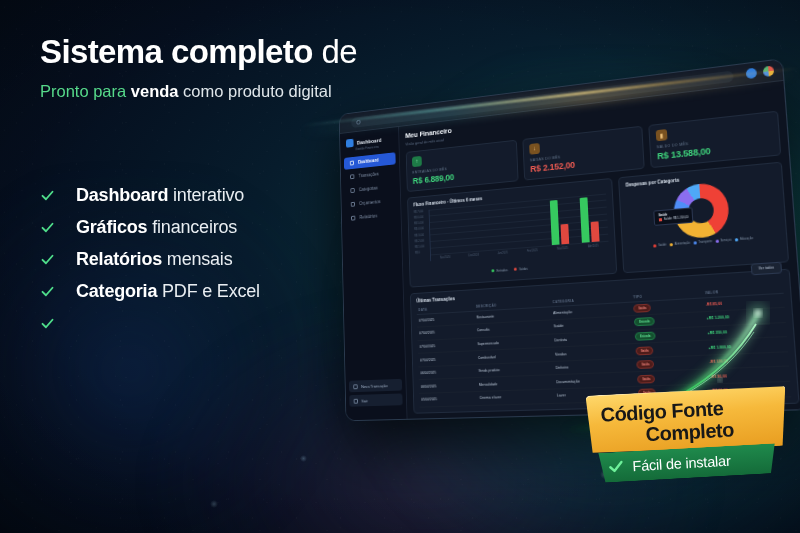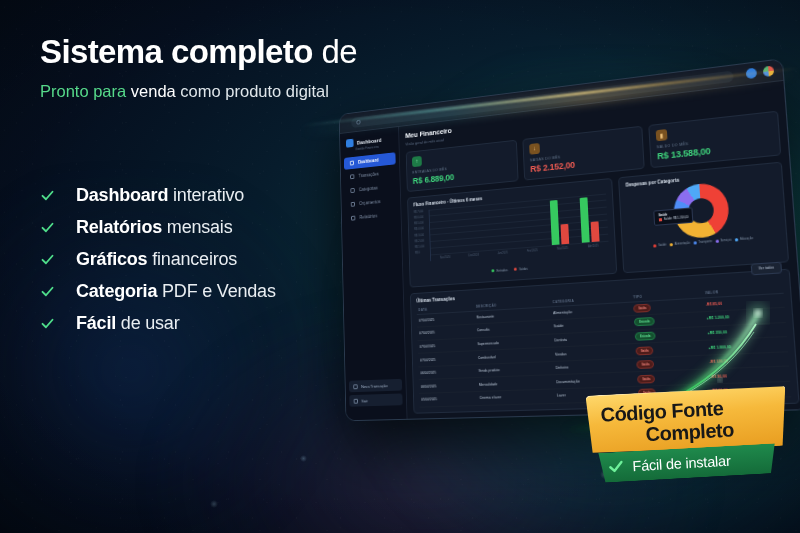--- a/index.html
+++ b/index.html
@@ -50,21 +50,21 @@
   }
   .bokeh{ position:absolute; border-radius:50%; pointer-events:none; }
 
   
   .headline{ position:absolute; left:40px; top:33px; width:440px; }
   .h-line1{ font-size:33px; line-height:38px; color:#fff; letter-spacing:-.6px; font-weight:400; }
   .h-line1 b{ font-weight:700; }
   .h-line2{ font-size:37px; line-height:42px; color:#fff; font-weight:700; letter-spacing:-.8px; margin-top:2px; }
   .h-sub{ font-size:16.5px; line-height:22px; margin-top:9px; color:#dfe6ea; font-weight:400; }
   .h-sub .grn{ color:#56d98a; }
-  .h-sub b{ color:#fff; font-weight:400; }
+  .h-sub b{ color:#fff; font-weight:700; }
 
   
   .features{ position:absolute; left:40px; top:181px; }
   .feat{ display:flex; align-items:center; gap:21px; height:29px; margin-bottom:3px; }
   .chk{ width:15px; height:15px; flex:0 0 15px; position:relative; }
   .chk svg{ display:block; }
   .feat-txt{ font-size:18px; color:#e9eef2; font-weight:400; white-space:nowrap; letter-spacing:-.2px; }
   .feat-txt b{ font-weight:700; color:#fff; }
 
   
@@ -244,45 +244,44 @@
           </svg>
         </span>
         <span class="feat-txt"><b>Dashboard</b><span> interativo</span></span>
       </div>
       <div class="feat">
         <span class="chk">
           <svg width="15" height="15" viewBox="0 0 24 24">
             <path d="M4 12.5 L9.5 18 L20 6" stroke="#4fdd8a" stroke-width="3" fill="none" stroke-linecap="round" stroke-linejoin="round"></path>
           </svg>
         </span>
-        <span class="feat-txt"><b>Relatórios</b><span> mensais</span></span>
+        <span class="feat-txt"><b>Gráficos</b><span> financeiros</span></span>
       </div>
       <div class="feat">
         <span class="chk">
           <svg width="15" height="15" viewBox="0 0 24 24">
             <path d="M4 12.5 L9.5 18 L20 6" stroke="#4fdd8a" stroke-width="3" fill="none" stroke-linecap="round" stroke-linejoin="round"></path>
           </svg>
         </span>
-        <span class="feat-txt"><b>Gráficos</b><span> financeiros</span></span>
+        <span class="feat-txt"><b>Relatórios</b><span> mensais</span></span>
       </div>
       <div class="feat">
         <span class="chk">
           <svg width="15" height="15" viewBox="0 0 24 24">
             <path d="M4 12.5 L9.5 18 L20 6" stroke="#4fdd8a" stroke-width="3" fill="none" stroke-linecap="round" stroke-linejoin="round"></path>
           </svg>
         </span>
-        <span class="feat-txt"><b>Categoria</b><span> PDF e Vendas</span></span>
+        <span class="feat-txt"><b>Categoria</b><span> PDF e Excel</span></span>
       </div>
       <div class="feat">
         <span class="chk">
           <svg width="15" height="15" viewBox="0 0 24 24">
             <path d="M4 12.5 L9.5 18 L20 6" stroke="#4fdd8a" stroke-width="3" fill="none" stroke-linecap="round" stroke-linejoin="round"></path>
           </svg>
         </span>
-        <span class="feat-txt"><b>Fácil</b><span> de usar</span></span>
       </div>
     </div>
 
   <div class="laptop-wrap">
     <div class="laptop">
 
       <div class="browser-bar">
         <div class="url-pill">
           <span class="mini-search"></span>
         </div>

